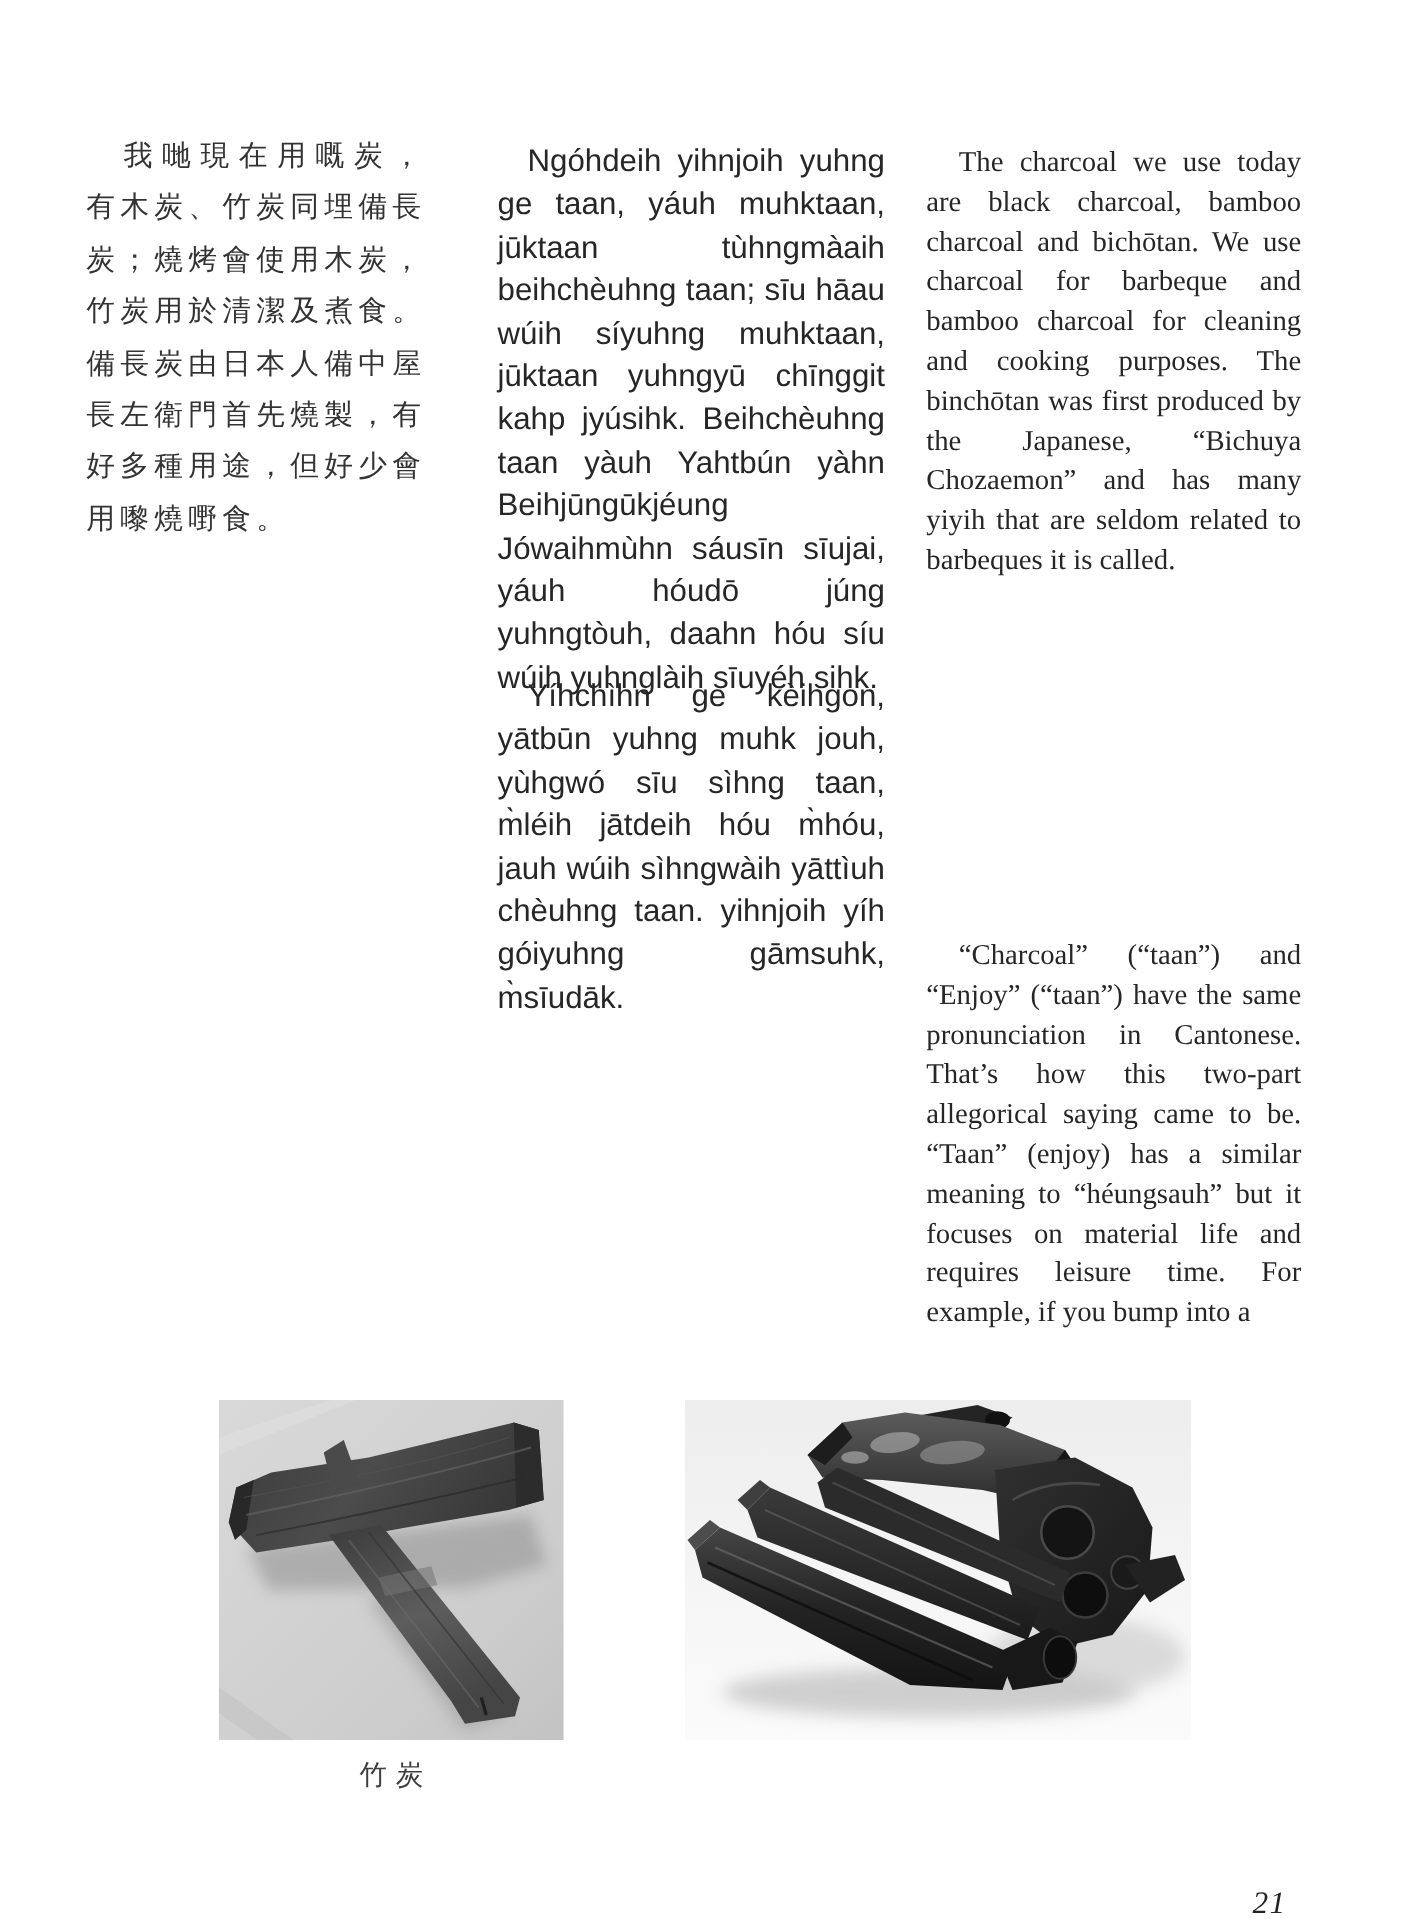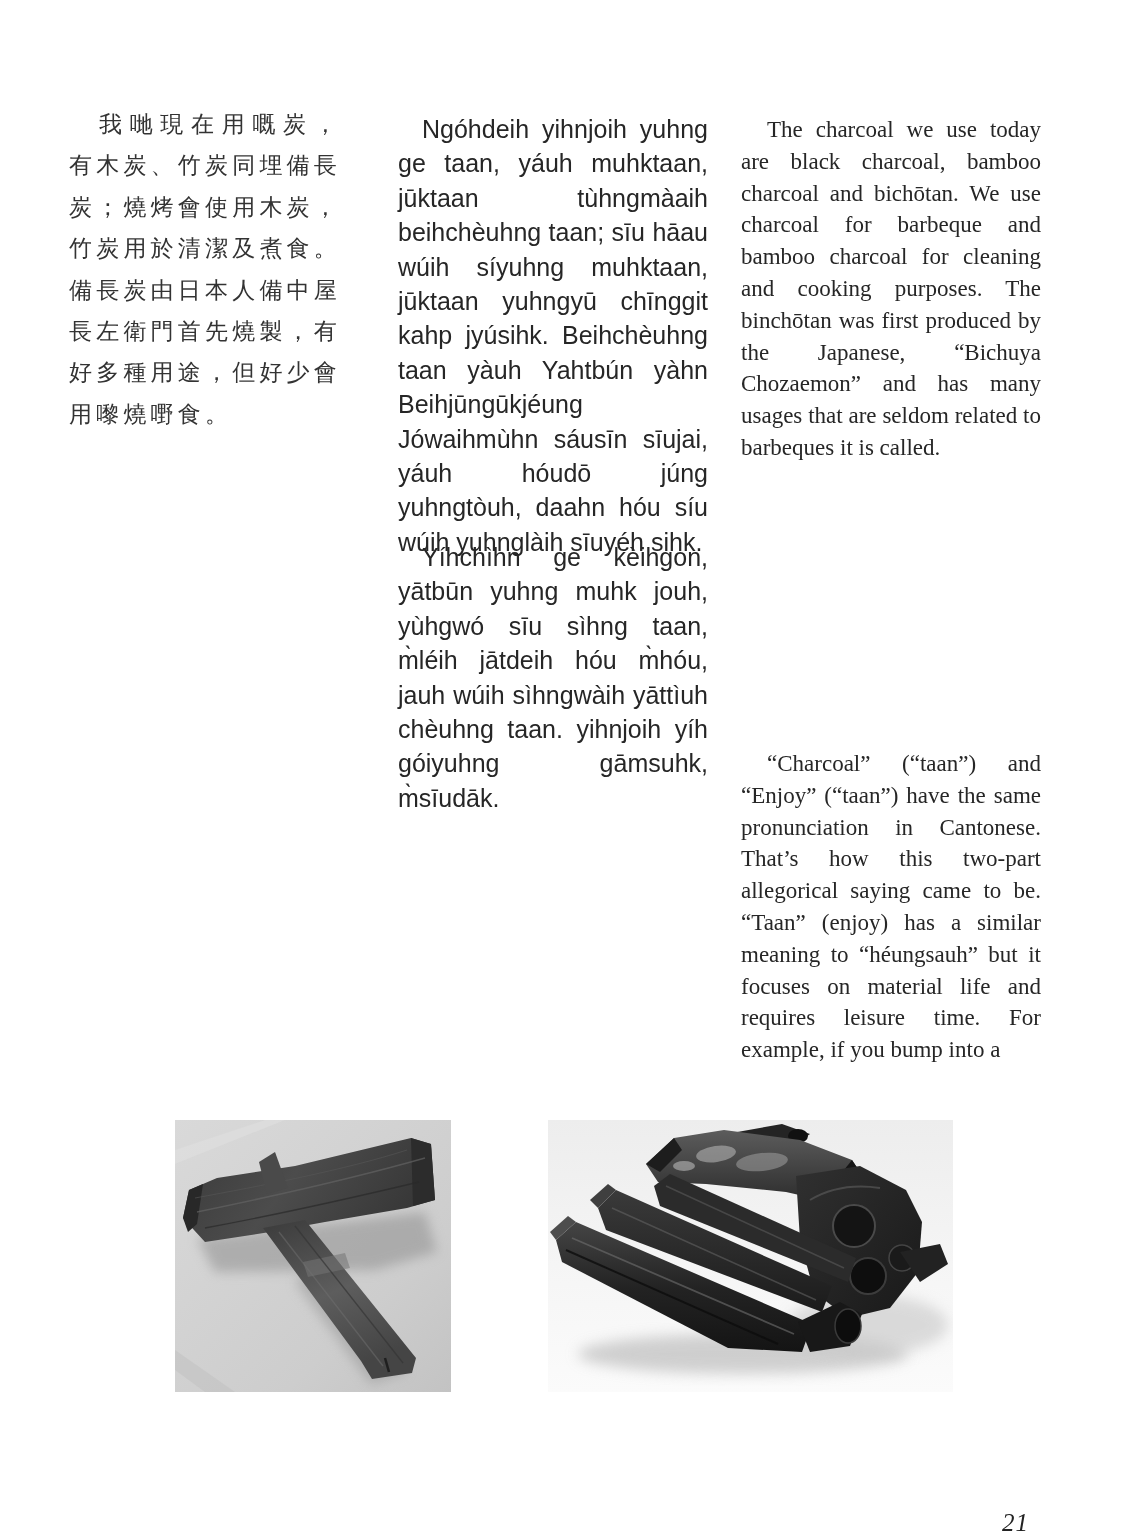--- a/index.html
+++ b/index.html
@@ -45,21 +45,21 @@
     font-family:"Liberation Serif",serif; letter-spacing:1px;
   }
 </style>
 </head>
 <body>
 
 <div class="page">
 
   <p class="para col-zh r1-zh">我哋現在用嘅炭，有木炭、竹炭同埋備長炭；燒烤會使用木炭，竹炭用於清潔及煮食。備長炭由日本人備中屋長左衛門首先燒製，有好多種用途，但好少會用嚟燒嘢食。</p>
   <p class="para col-rom r1-rom">Ngóhdeih yihnjoih yuhng ge taan, yáuh muhktaan, jūktaan tùhngmàaih beihchèuhng taan; sīu hāau wúih síyuhng muhktaan, jūktaan yuhngyū chīnggit kahp jyúsihk. Beihchèuhng taan yàuh Yahtbún yàhn Beihjūngūkjéung Jówaihmùhn sáusīn sīujai, yáuh hóudō júng yuhngtòuh, daahn hóu síu wúih yuhnglàih sīuyéh sihk.</p>
-  <p class="para col-en r1-en">The charcoal we use today are black charcoal, bamboo charcoal and bichōtan. We use charcoal for barbeque and bamboo charcoal for cleaning and cooking purposes. The binchōtan was first produced by the Japanese, “Bichuya Chozaemon” and has many usages that are seldom related to barbeques it is called.</p>
+  <p class="para col-en r1-en">The charcoal we use today are black charcoal, bamboo charcoal and bichōtan. We use charcoal for barbeque and bamboo charcoal for cleaning and cooking purposes. The binchōtan was first produced by the Japanese, “Bichuya Chozaemon” and has many yiyih that are seldom related to barbeques it is called.</p>
 
   <p class="para col-rom r2-rom">Yíhchìhn ge kèihgon, yātbūn yuhng muhk jouh, yùhgwó sīu sìhng taan, m̀léih jātdeih hóu m̀hóu, jauh wúih sìhngwàih yāttìuh chèuhng taan. yihnjoih yíh góiyuhng gāmsuhk, m̀sīudāk.</p>
 
   <p class="para col-en r3-en">“Charcoal” (“taan”) and “Enjoy” (“taan”) have the same pronunciation in Cantonese. That’s how this two-part allegorical saying came to be. “Taan” (enjoy) has a similar meaning to “héungsauh” but it focuses on material life and requires leisure time. For example, if you bump into a</p>
 
   <figure class="fig-left">
     <svg class="photo" width="276" height="272" viewBox="0 0 276 272" xmlns="http://www.w3.org/2000/svg" role="img">
       <defs>
         <linearGradient id="bgL" x1="0" y1="0" x2="1" y2="1">
           <stop offset="0" stop-color="#d9d9d9"></stop>
@@ -96,20 +96,21 @@
       <path d="M20,78 C85,66 170,50 232,30" stroke="#575757" stroke-width="1" fill="none" opacity="0.6"></path>
 
       <polygon points="84,42 100,32 113,68 92,74" fill="#4a4a4a"></polygon>
 
       <polygon points="88,108 130,100 241,238 237,253 197,259 186,241" fill="url(#gV)"></polygon>
       <polygon points="128,142 170,133 175,148 133,157" fill="#747474" opacity="0.55"></polygon>
       <path d="M104,112 L208,246" stroke="#6f6f6f" stroke-width="1.4" opacity="0.5" fill="none"></path>
       <path d="M120,106 L228,243" stroke="#343434" stroke-width="1.4" opacity="0.7" fill="none"></path>
       <path d="M214,252 L210,238" stroke="#1f1f1f" stroke-width="2.5" fill="none"></path>
     </svg>
+    <figcaption>竹炭</figcaption>
   </figure>
 
   <figure class="fig-right">
     <svg class="photo" width="405" height="272" viewBox="0 0 405 272" xmlns="http://www.w3.org/2000/svg" role="img">
       <defs>
         <linearGradient id="bgR" x1="0" y1="0" x2="0" y2="1">
           <stop offset="0" stop-color="#ededed"></stop>
           <stop offset="0.6" stop-color="#f6f6f6"></stop>
           <stop offset="1" stop-color="#fbfbfb"></stop>
         </linearGradient>

